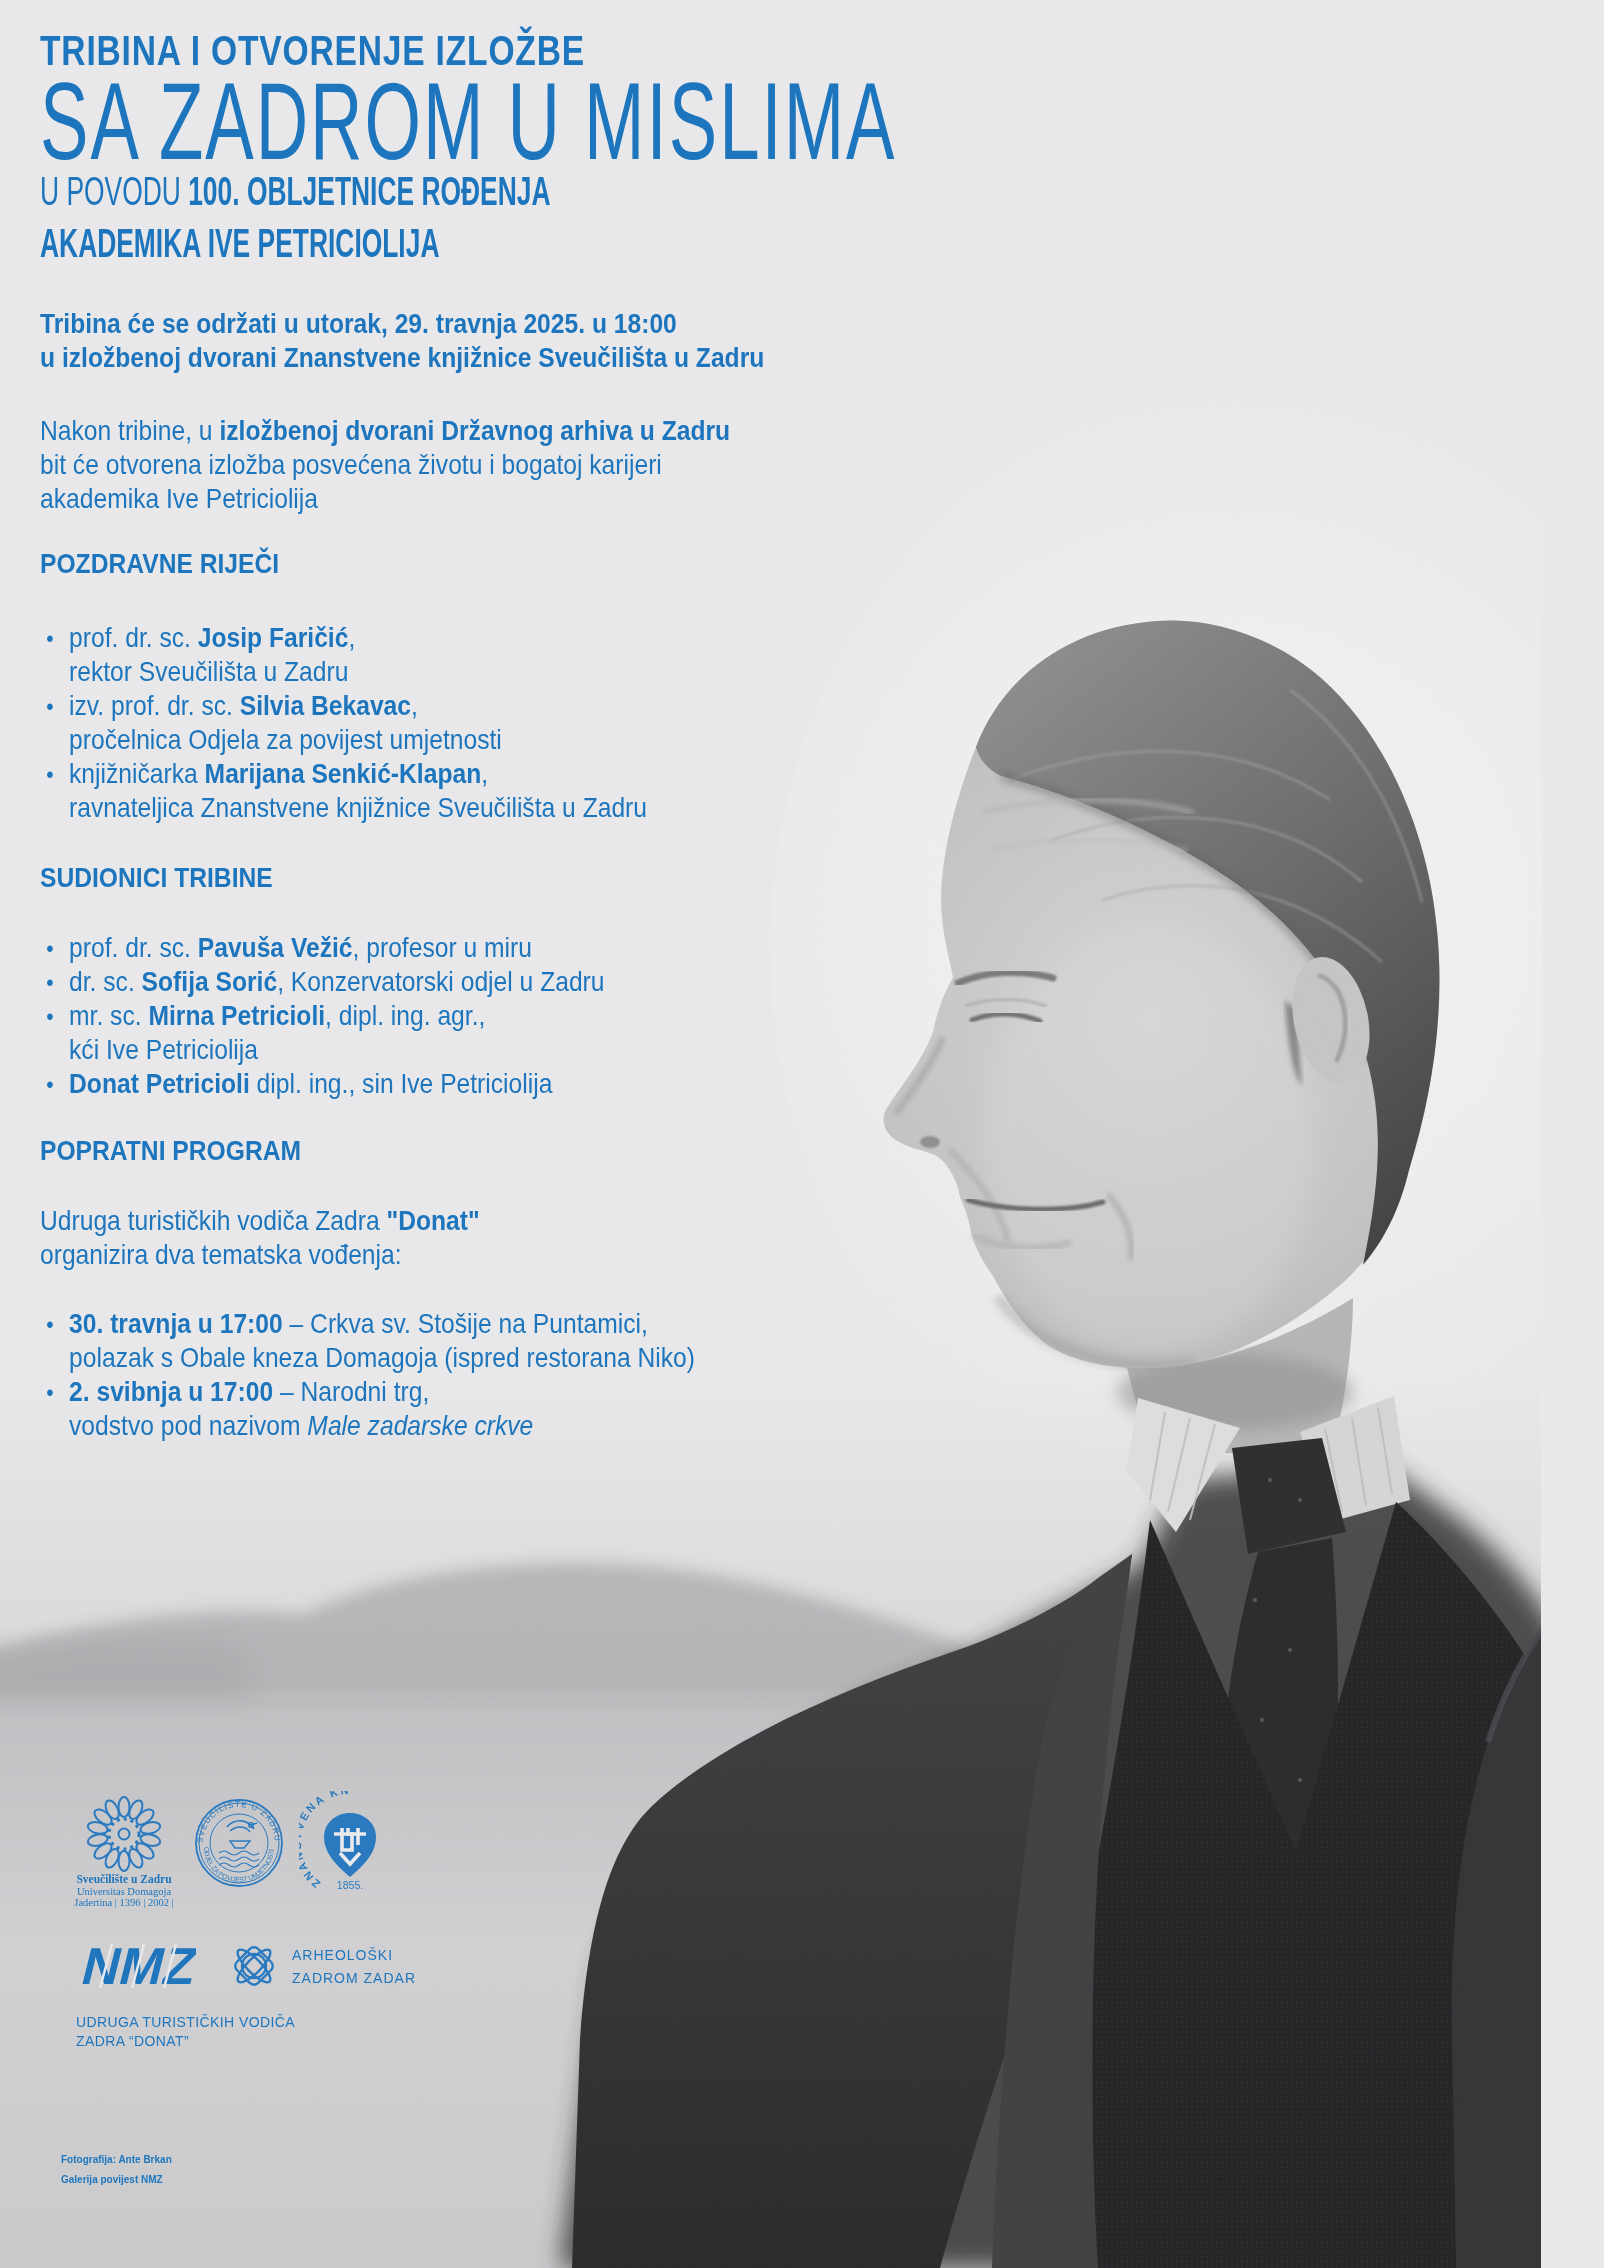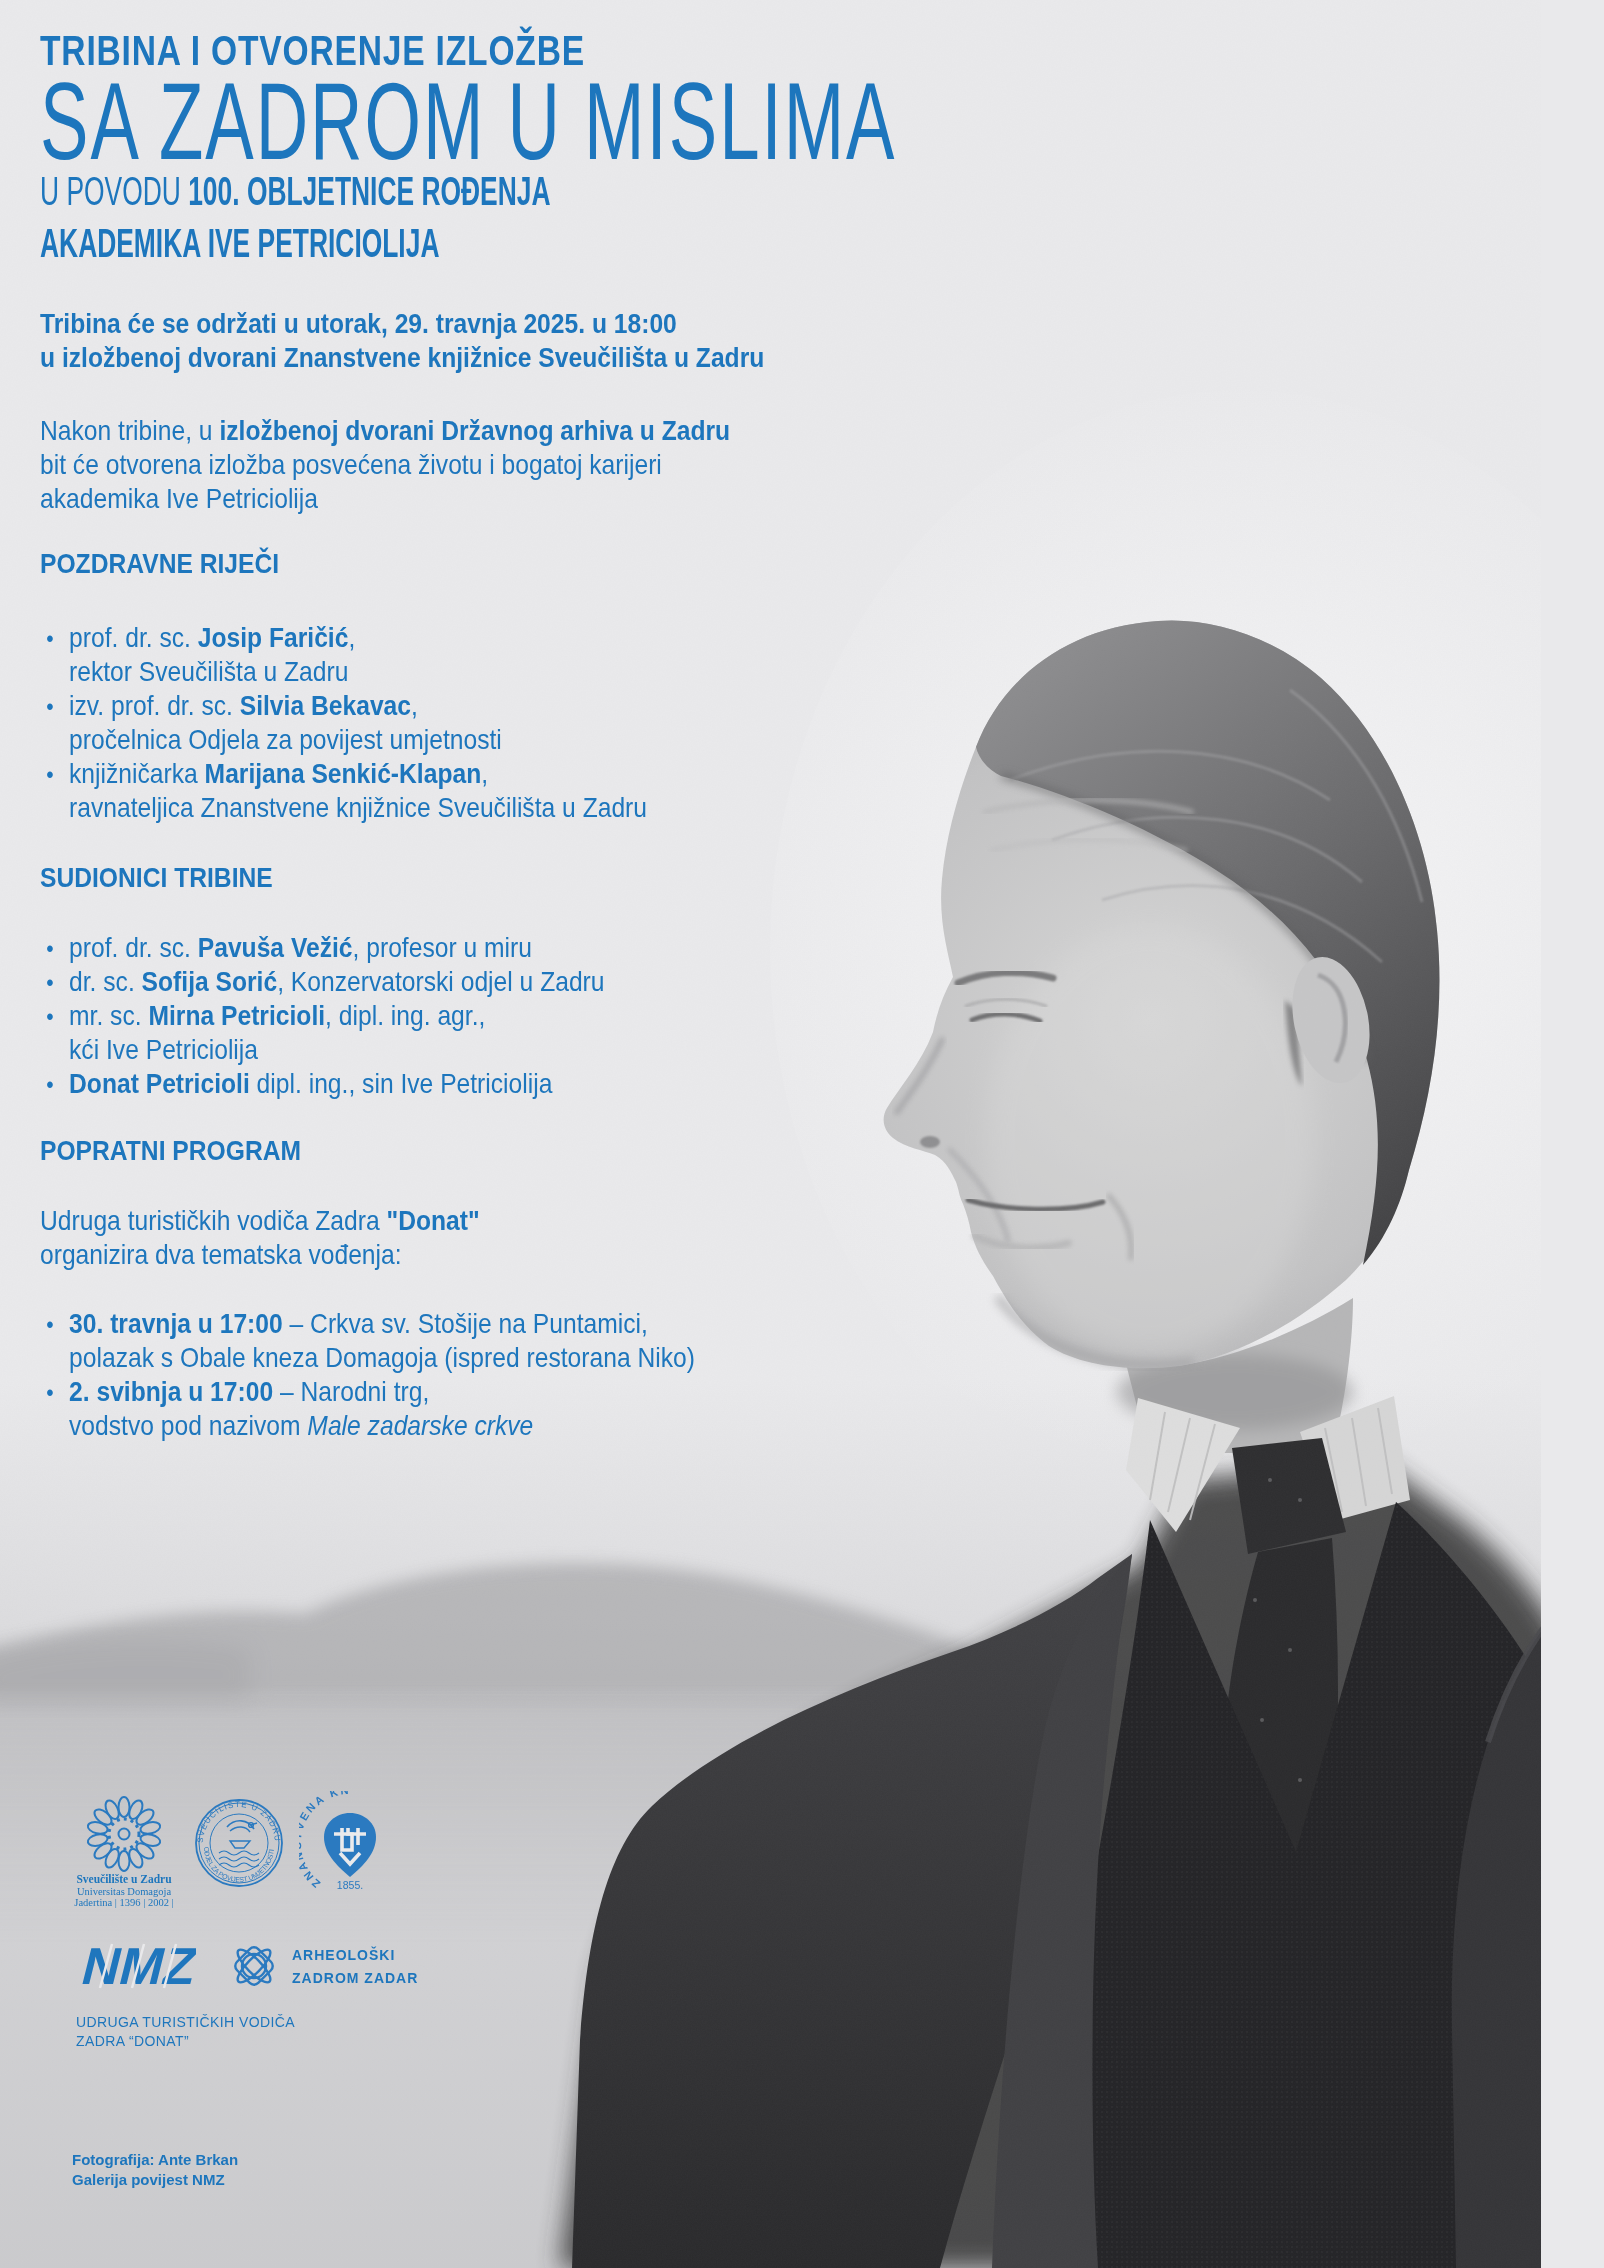--- a/index.html
+++ b/index.html
@@ -25,29 +25,29 @@
   .cont { padding-left:33px; }
 
   .logoabs { position:absolute; z-index:2; }
   .uni-text {
     position:absolute; left:40px; top:1874px; width:168px; text-align:center;
     font-family:"Liberation Serif", serif; color:#1d76bd; font-size:10.5px; line-height:11.5px; z-index:2;
   }
   .uni-text .l1 { font-weight:bold; font-size:11.5px; }
   .museum-text {
     position:absolute; left:292px; top:1944px; color:#1d76bd;
-    font-size:14px; font-weight:bold; letter-spacing:1px; line-height:23px; z-index:2;
+    font-size:14px; font-weight:normal; letter-spacing:1px; line-height:23px; z-index:2;
   }
   .guides {
     position:absolute; left:76px; top:2013px; color:#1d76bd;
     font-size:14px; font-weight:normal; letter-spacing:.4px; line-height:18.5px; z-index:2;
   }
   .credit {
-    position:absolute; left:72px; top:2150px; color:#1d76bd;
-    font-size:15px; font-weight:bold; line-height:19.5px; z-index:2;
+    position:absolute; left:61px; top:2150px; color:#1d76bd;
+    font-size:10px; font-weight:bold; line-height:19.5px; z-index:2;
   }
 </style>
 </head>
 <body>
 
 <div class="poster">
 
   <svg class="photo" viewBox="0 0 1604 2268" width="1604" height="2268" aria-hidden="true">
     <defs>
       <radialGradient id="skin" cx="1150" cy="1020" r="430" gradientUnits="userSpaceOnUse">

